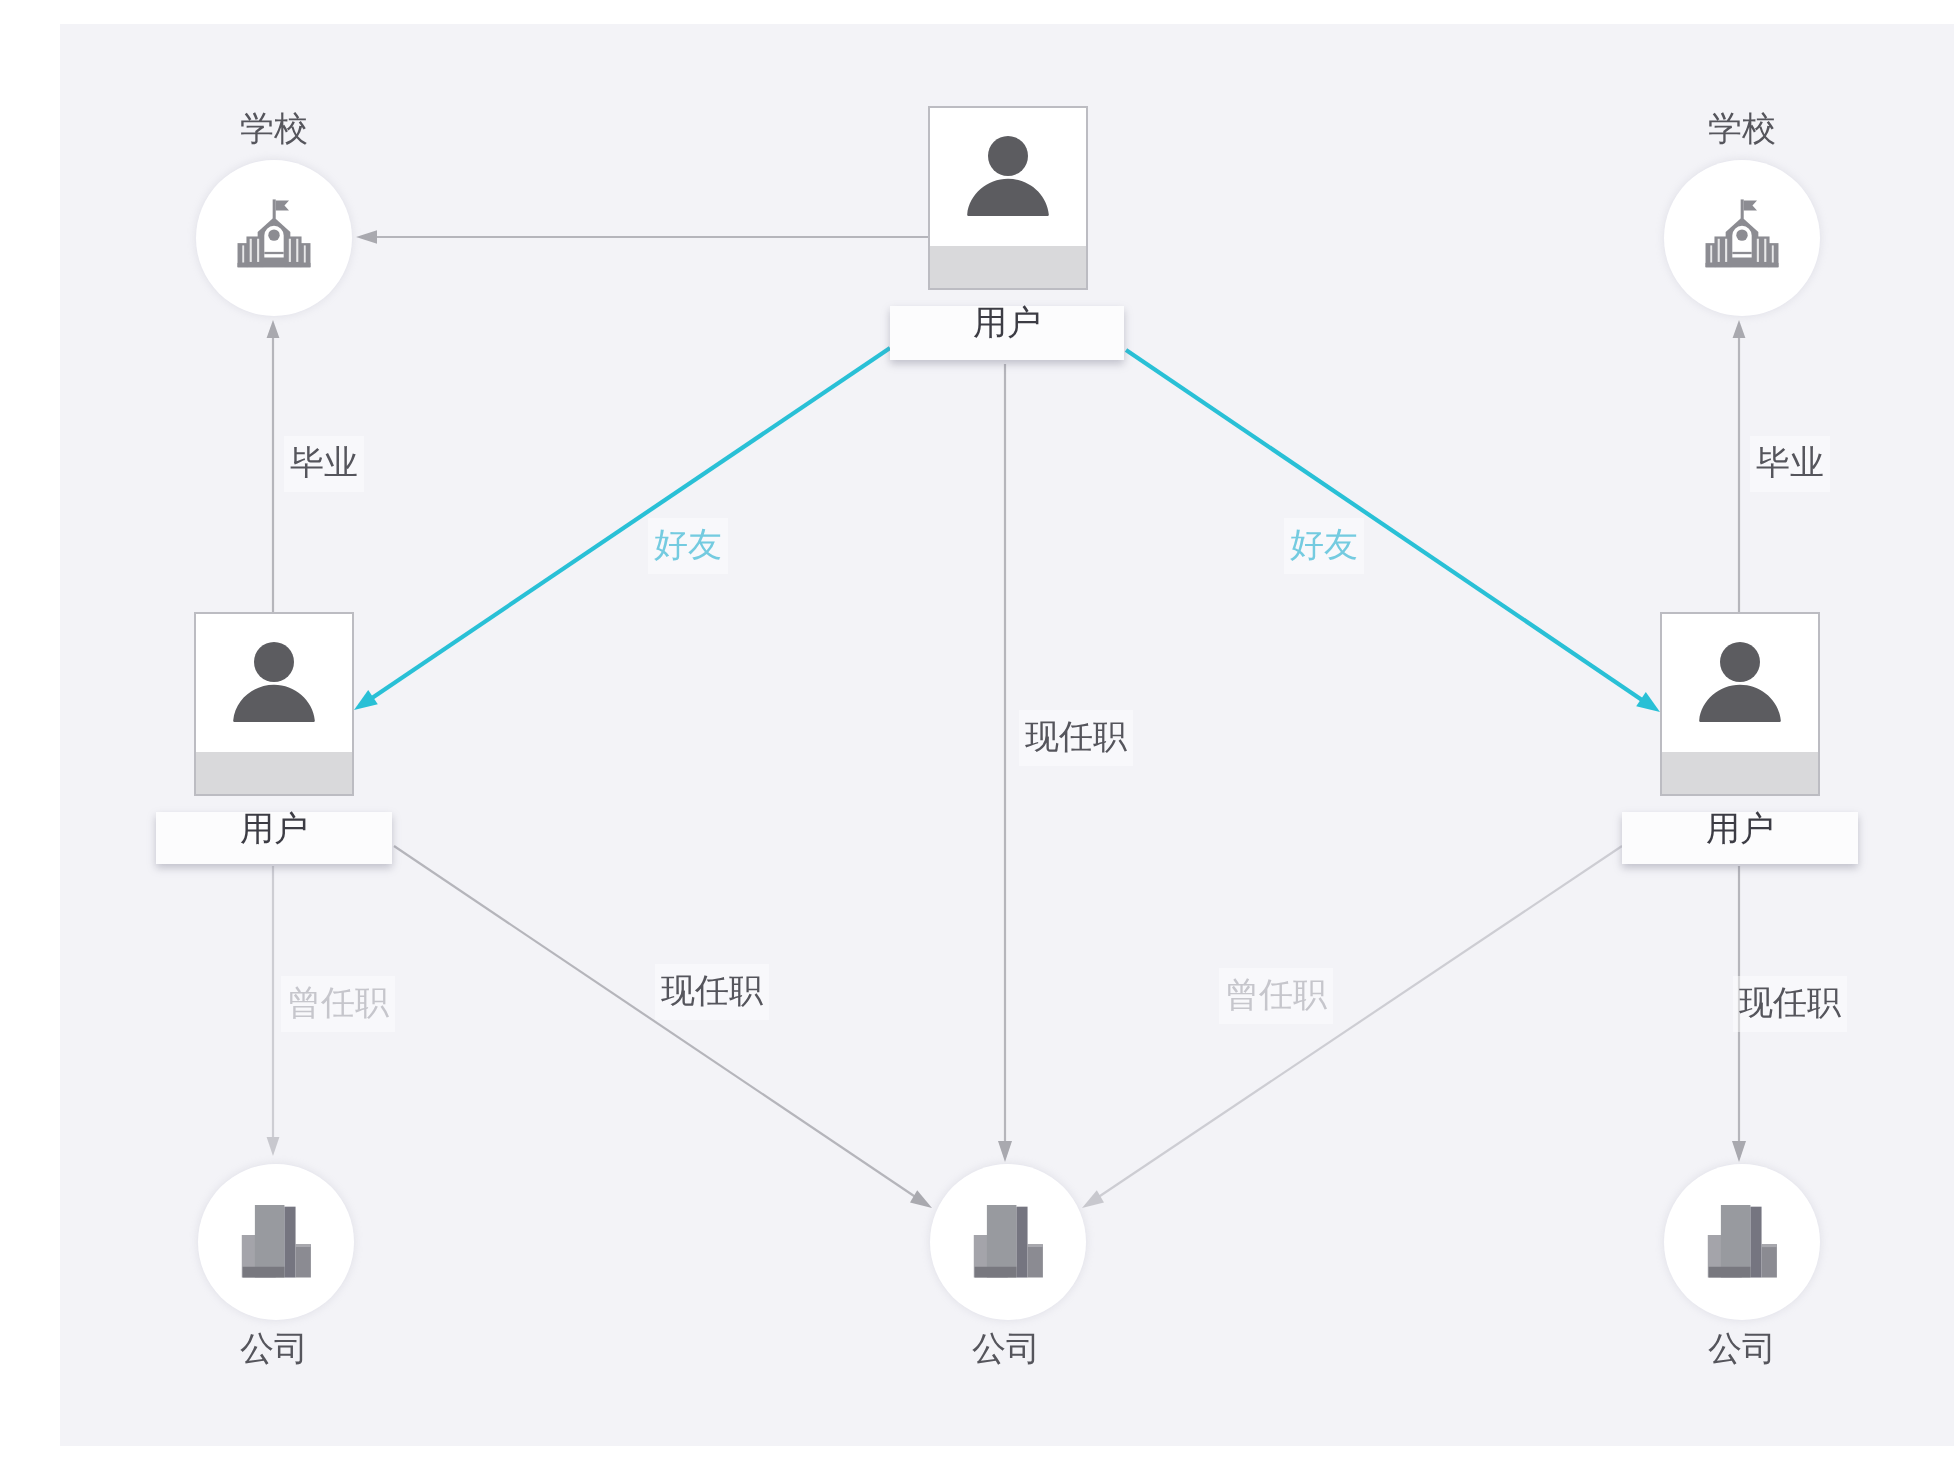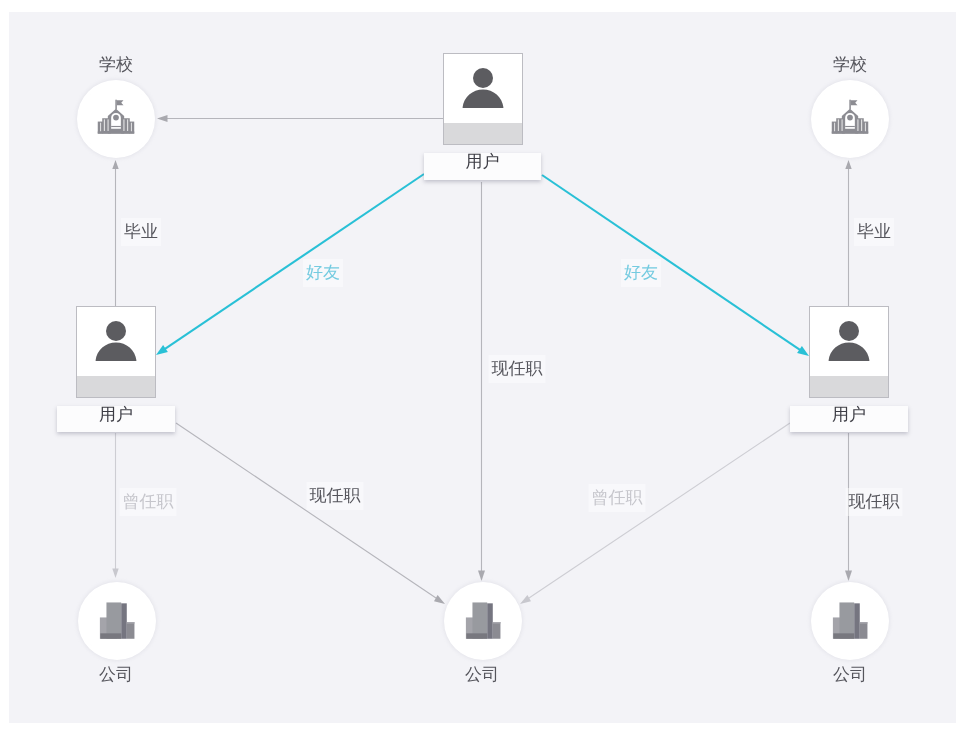--- a/index.html
+++ b/index.html
@@ -1,19 +1,19 @@
 <!DOCTYPE html>
 <html><head>
 <meta charset="utf-8">
 <title>Relationship Graph</title>
 <style>
   html,body{margin:0;padding:0;background:#ffffff;}
   body{width:980px;height:736px;font-family:"Liberation Sans",sans-serif;overflow:hidden;
         -webkit-font-smoothing:antialiased;text-rendering:geometricPrecision;}
-  #canvas{position:absolute;left:9px;top:12px;width:947px;height:711px;background:#f3f3f7;}
+  #canvas{position:absolute;left:30px;top:12px;width:947px;height:711px;background:#f3f3f7;}
   svg#edges{position:absolute;left:0;top:0;width:947px;height:710px;}
   .node{position:absolute;}
   .circ{position:absolute;width:72px;height:72px;border-radius:50%;background:#ffffff;
         box-shadow:0 0 0 3px #ffffff, 0 0 4px 3px rgba(176,176,192,.30);
         display:flex;align-items:center;justify-content:center;}
   .sq{position:absolute;width:80px;height:92px;background:#ffffff;border:1px solid #c4c4ca;
       box-sizing:border-box;overflow:hidden;}
   .sq .pic{height:69px;display:flex;align-items:center;justify-content:center;padding-bottom:1px;box-sizing:border-box;}
   .sq .strip{height:21px;background:#d9d9db;}
   .nlabel{position:absolute;font-size:17px;color:#55555c;white-space:nowrap;line-height:20px;text-align:center;transform:translateX(-50%);}

